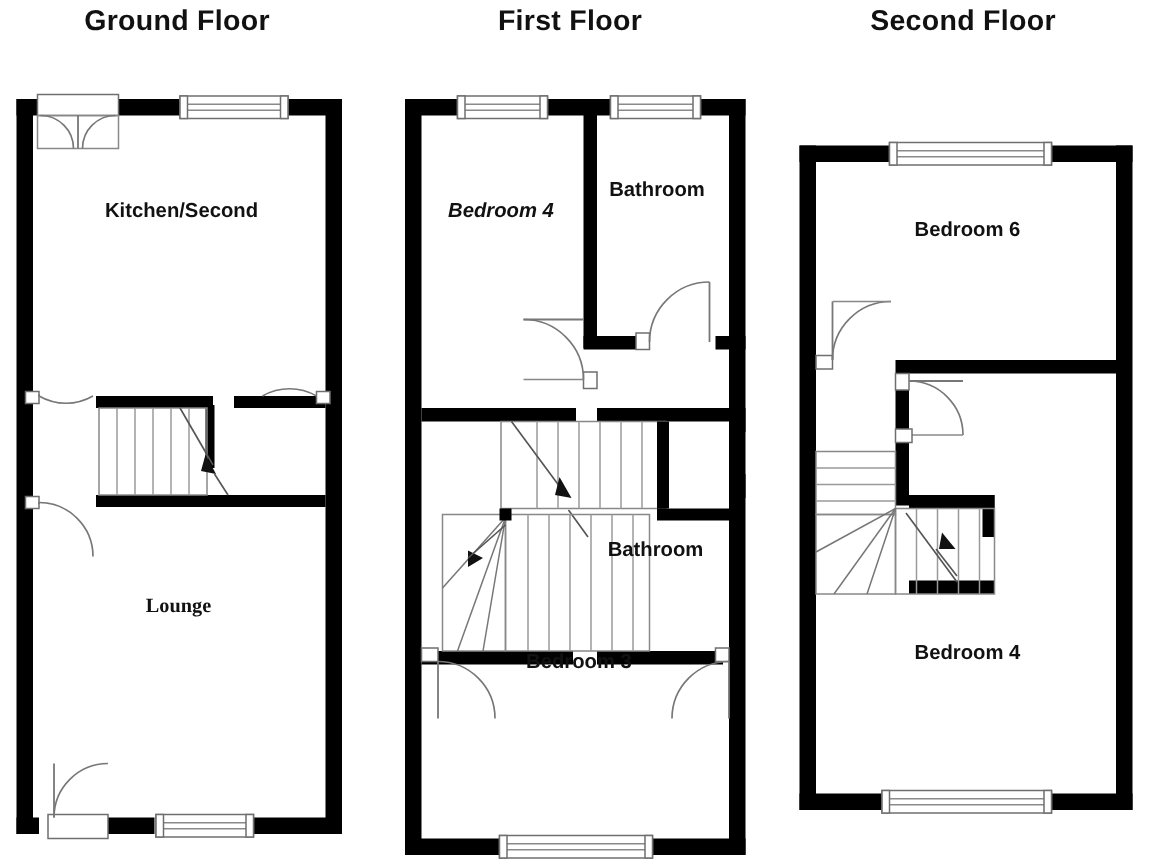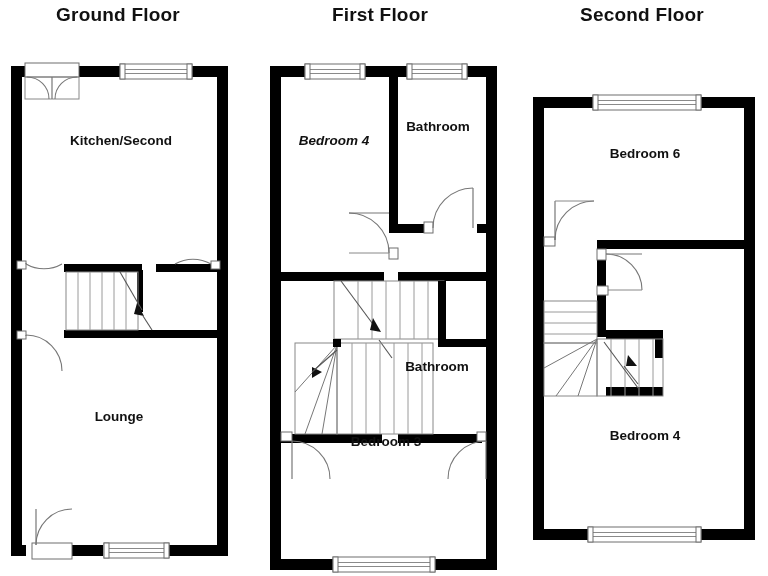--- a/index.html
+++ b/index.html
@@ -326,21 +326,21 @@
         <rect class="win-frame" x="597" y="249" width="9" height="11"></rect>
         <path class="door-arc" d="M 606 254 A 36 36 0 0 1 642 290"></path>
         <line class="door-leaf" x1="606" y1="254" x2="642" y2="254"></line>
         <line class="thin" x1="606" y1="290" x2="642" y2="290"></line>
         <rect class="win-frame" x="597" y="286" width="11" height="9"></rect>
       </g>
     </g>
   </svg>
 
   <div class="room-label" style="left:121px;top:140px;">Kitchen/Second</div>
-  <div class="room-label" style="left:119px;top:416px;">Lounge</div>
+  <div class="room-label" style="left:119px;top:404px;font-family:Liberation Serif, serif;">Lounge</div>
 
   <div class="room-label" style="left:334px;top:140px;font-style:italic;">Bedroom 4</div>
   <div class="room-label" style="left:438px;top:126px;">Bathroom</div>
   <div class="room-label" style="left:437px;top:366px;">Bathroom</div>
   <div class="room-label" style="left:386px;top:441px;">Bedroom 3</div>
 
   <div class="room-label" style="left:645px;top:153px;">Bedroom 6</div>
   <div class="room-label" style="left:645px;top:435px;">Bedroom 4</div>
 
 </div>

